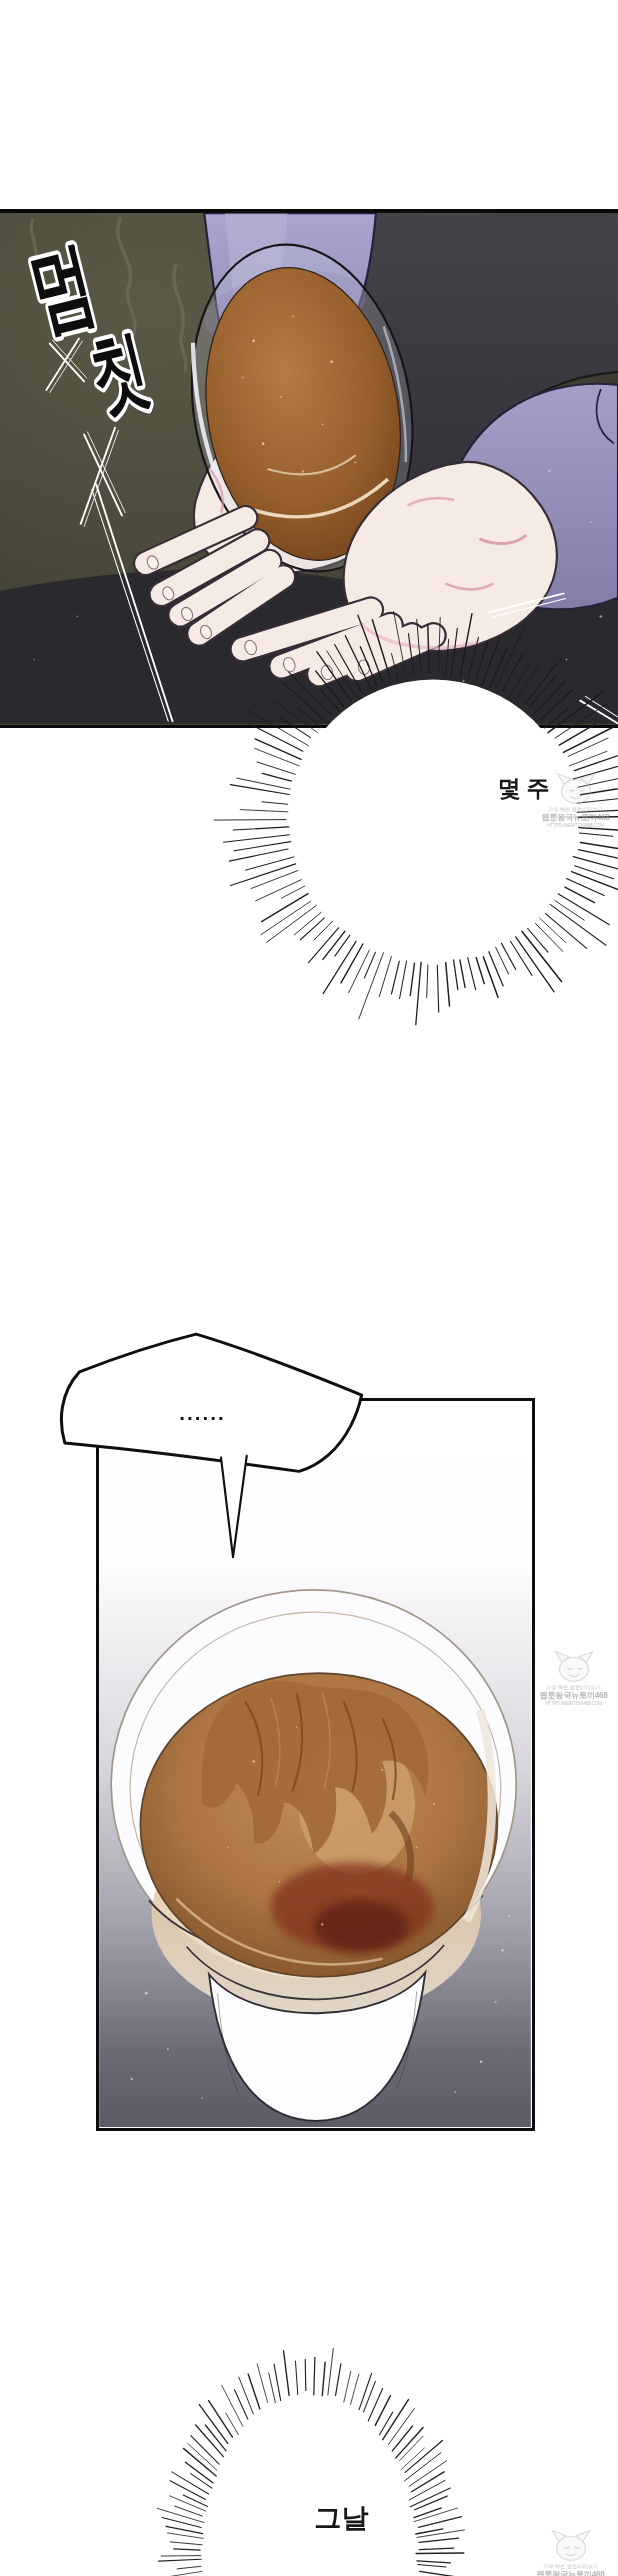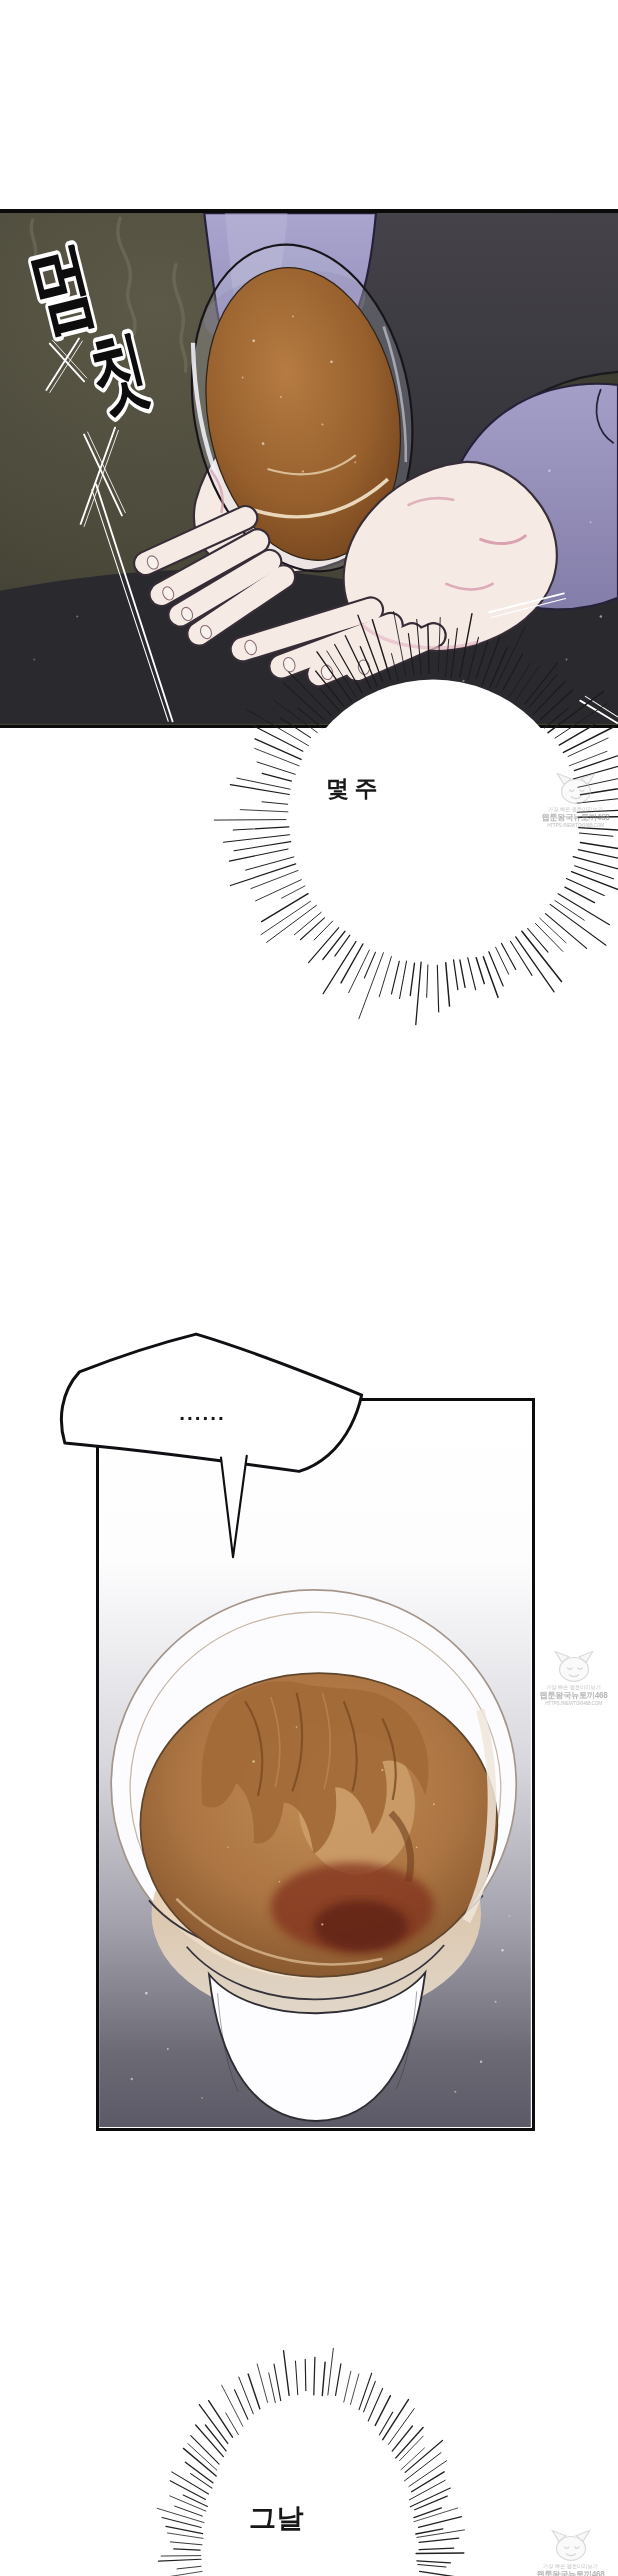--- a/index.html
+++ b/index.html
@@ -9,24 +9,24 @@
   
   .panel1{left:0;top:209px;width:618px;height:519px;box-sizing:border-box;
           border-top:4.3px solid #0b0b0b;border-bottom:3.4px solid #0b0b0b;background:#43412f;z-index:1;}
   .panel1 svg{display:block;}
   
   .sfx-svg{left:6.9px;top:215px;z-index:3;}
   .sfx-svg text{font-family:"Liberation Sans",sans-serif;font-weight:bold;fill:#0d0d0d;
                 stroke:#ffffff;stroke-width:10px;paint-order:stroke;stroke-linejoin:round;}
   
   .burst1-svg{left:210px;top:591px;z-index:2;}
-  .burst1-text{left:326px;top:770px;width:223px;z-index:4;text-align:left;color:#171717;
+  .burst1-text{left:326px;top:770px;width:223px;z-index:4;text-align:right;color:#171717;
                font-size:23px;font-weight:600;line-height:1.6;letter-spacing:-0.4px;}
   .burst2-svg{left:146px;top:2336px;z-index:2;}
-  .burst2-text{left:249px;top:2500px;width:120px;z-index:4;text-align:left;color:#171717;
+  .burst2-text{left:249px;top:2500px;width:120px;z-index:4;text-align:right;color:#171717;
                font-size:27px;font-weight:600;letter-spacing:0.4px;}
   
   .silence-svg{left:52px;top:1327px;z-index:5;}
   .silence-dots{left:168px;top:1408px;width:69px;z-index:6;text-align:center;color:#15151a;
                 font-size:20.6px;font-weight:900;letter-spacing:0.9px;line-height:1;}
   
   .panel2{left:96px;top:1398px;width:439px;height:733px;box-sizing:border-box;
           border:3.4px solid #0c0c0e;background:#ffffff;z-index:1;}
   
   .watermark{width:89px;z-index:7;text-align:center;opacity:.68;color:#9e9e9e;pointer-events:none;}

